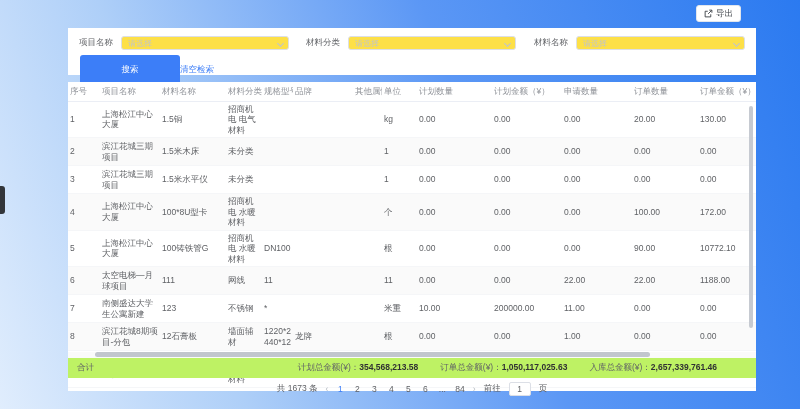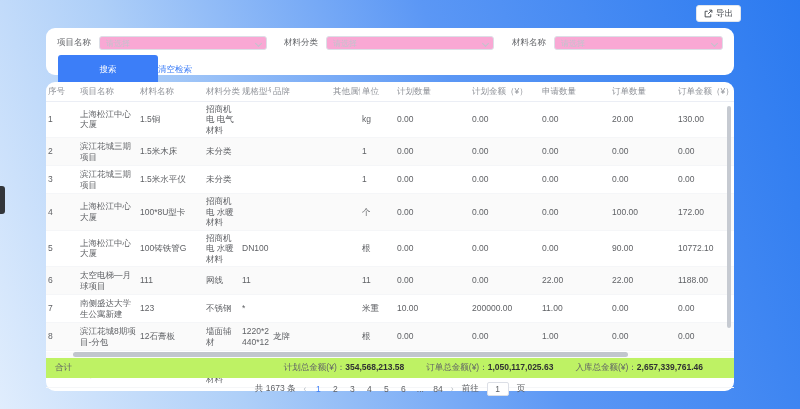--- a/index.html
+++ b/index.html
@@ -5,25 +5,25 @@
   * { margin:0; padding:0; box-sizing:border-box; }
   body { font-family:"Liberation Sans", sans-serif; }
   .screen { position:relative; width:800px; height:409px; overflow:hidden;
     background:linear-gradient(70deg,#e0edfd 0%,#aecff8 26%,#5b97f5 60%,#2b7af0 100%); }
   .side-handle { position:absolute; left:0; top:186px; width:5px; height:28px;
     background:#33363a; border-radius:0 3px 3px 0; cursor:pointer; }
   .page-title { position:absolute; left:60px; top:8px; font-size:12.5px; font-weight:bold; color:#ffffff; }
   .export-btn { position:absolute; right:59px; top:5px; height:17px; padding:0 7px;
     background:#ffffff; border:1px solid #e2e6ec; border-radius:3px; font-size:8.5px; color:#3a3f45;
     display:flex; align-items:center; gap:3px; cursor:pointer; font-family:inherit; }
-  .card { position:absolute; left:46px; width:688px; background:#ffffff; border-radius:9px; }
+  .card { position:absolute; left:68px; width:688px; background:#ffffff; border-radius:0; }
   .filter-card { top:28px; height:47px; }
   .filter-row { position:absolute; left:11px; top:8px; right:11px; display:flex; align-items:center; }
   .f-label { font-size:8.5px; color:#606266; white-space:nowrap; }
-  .select { position:relative; margin-left:8px; height:14px; background:#f9a8d4;
+  .select { position:relative; margin-left:8px; height:14px; background:#fde047;
     border:1px solid #dcdfe6; border-radius:3px; display:flex; align-items:center; }
   .select input { border:none; outline:none; width:100%; height:100%; font-size:8px;
     padding:0 14px 0 6px; color:#606266; background:transparent; font-family:inherit; }
   .select input::placeholder { color:#c0c4cc; }
   .chev { position:absolute; right:5px; top:4px; width:5px; height:5px;
     border-right:1px solid #c0c4cc; border-bottom:1px solid #c0c4cc; transform:rotate(45deg); }
   .g2 { margin-left:17px; } .g3 { margin-left:18px; }
   .w1 { width:175px; } .w2 { width:175px; } .w3 { width:176px; }
   .btn-row { position:absolute; left:12px; top:27px; display:flex; align-items:center; }
   .search-btn { width:100px; height:30px; background:#3c7ef8; color:#fff; border:none;
@@ -36,21 +36,21 @@
   td { font-size:8.5px; color:#606266; height:28px; padding:2px; line-height:10.5px;
     border-bottom:1px solid #f5f6f8; word-break:break-all; overflow:hidden; vertical-align:middle; }
   tbody tr:nth-child(even) { background:#fafafa; }
   .vscroll { position:absolute; right:3px; top:24px; width:4px; height:222px;
     background:#c6cad1; border-radius:2px; cursor:pointer; }
   .hscroll-track { position:absolute; left:0; top:270px; width:688px; height:6px; background:#fafafa; cursor:pointer; }
   .hscroll-thumb { position:absolute; left:27px; top:0; width:555px; height:5px; background:#c1c6cd; border-radius:3px; }
   .summary-row { position:absolute; left:0; top:276px; width:688px; height:20px; background:#bef264;
     display:flex; align-items:center; font-size:8.5px; color:#606266; }
   .sum-total { padding-left:9px; }
-  .sum-items { margin-left:auto; display:flex; gap:22px; padding-right:31px; }
+  .sum-items { margin-left:auto; display:flex; gap:22px; padding-right:39px; }
   .sum-item b { color:#303133; font-weight:bold; }
   .pagination { position:absolute; left:0; top:298px; width:688px; height:17px;
     display:flex; align-items:center; justify-content:center; font-size:8.5px; color:#606266; gap:8px; }
   .pg-pages { display:flex; align-items:center; gap:9px; }
   .pg-num { cursor:pointer; min-width:8px; text-align:center; }
   .pg-num.active { color:#3c7ef8; }
   .pg-arrow { color:#b4bac1; cursor:pointer; }
   .goto-input { width:22px; height:14px; border:1px solid #dcdfe6; border-radius:2px;
     font-size:8.5px; text-align:center; color:#606266; outline:none; font-family:inherit; }
 </style>

